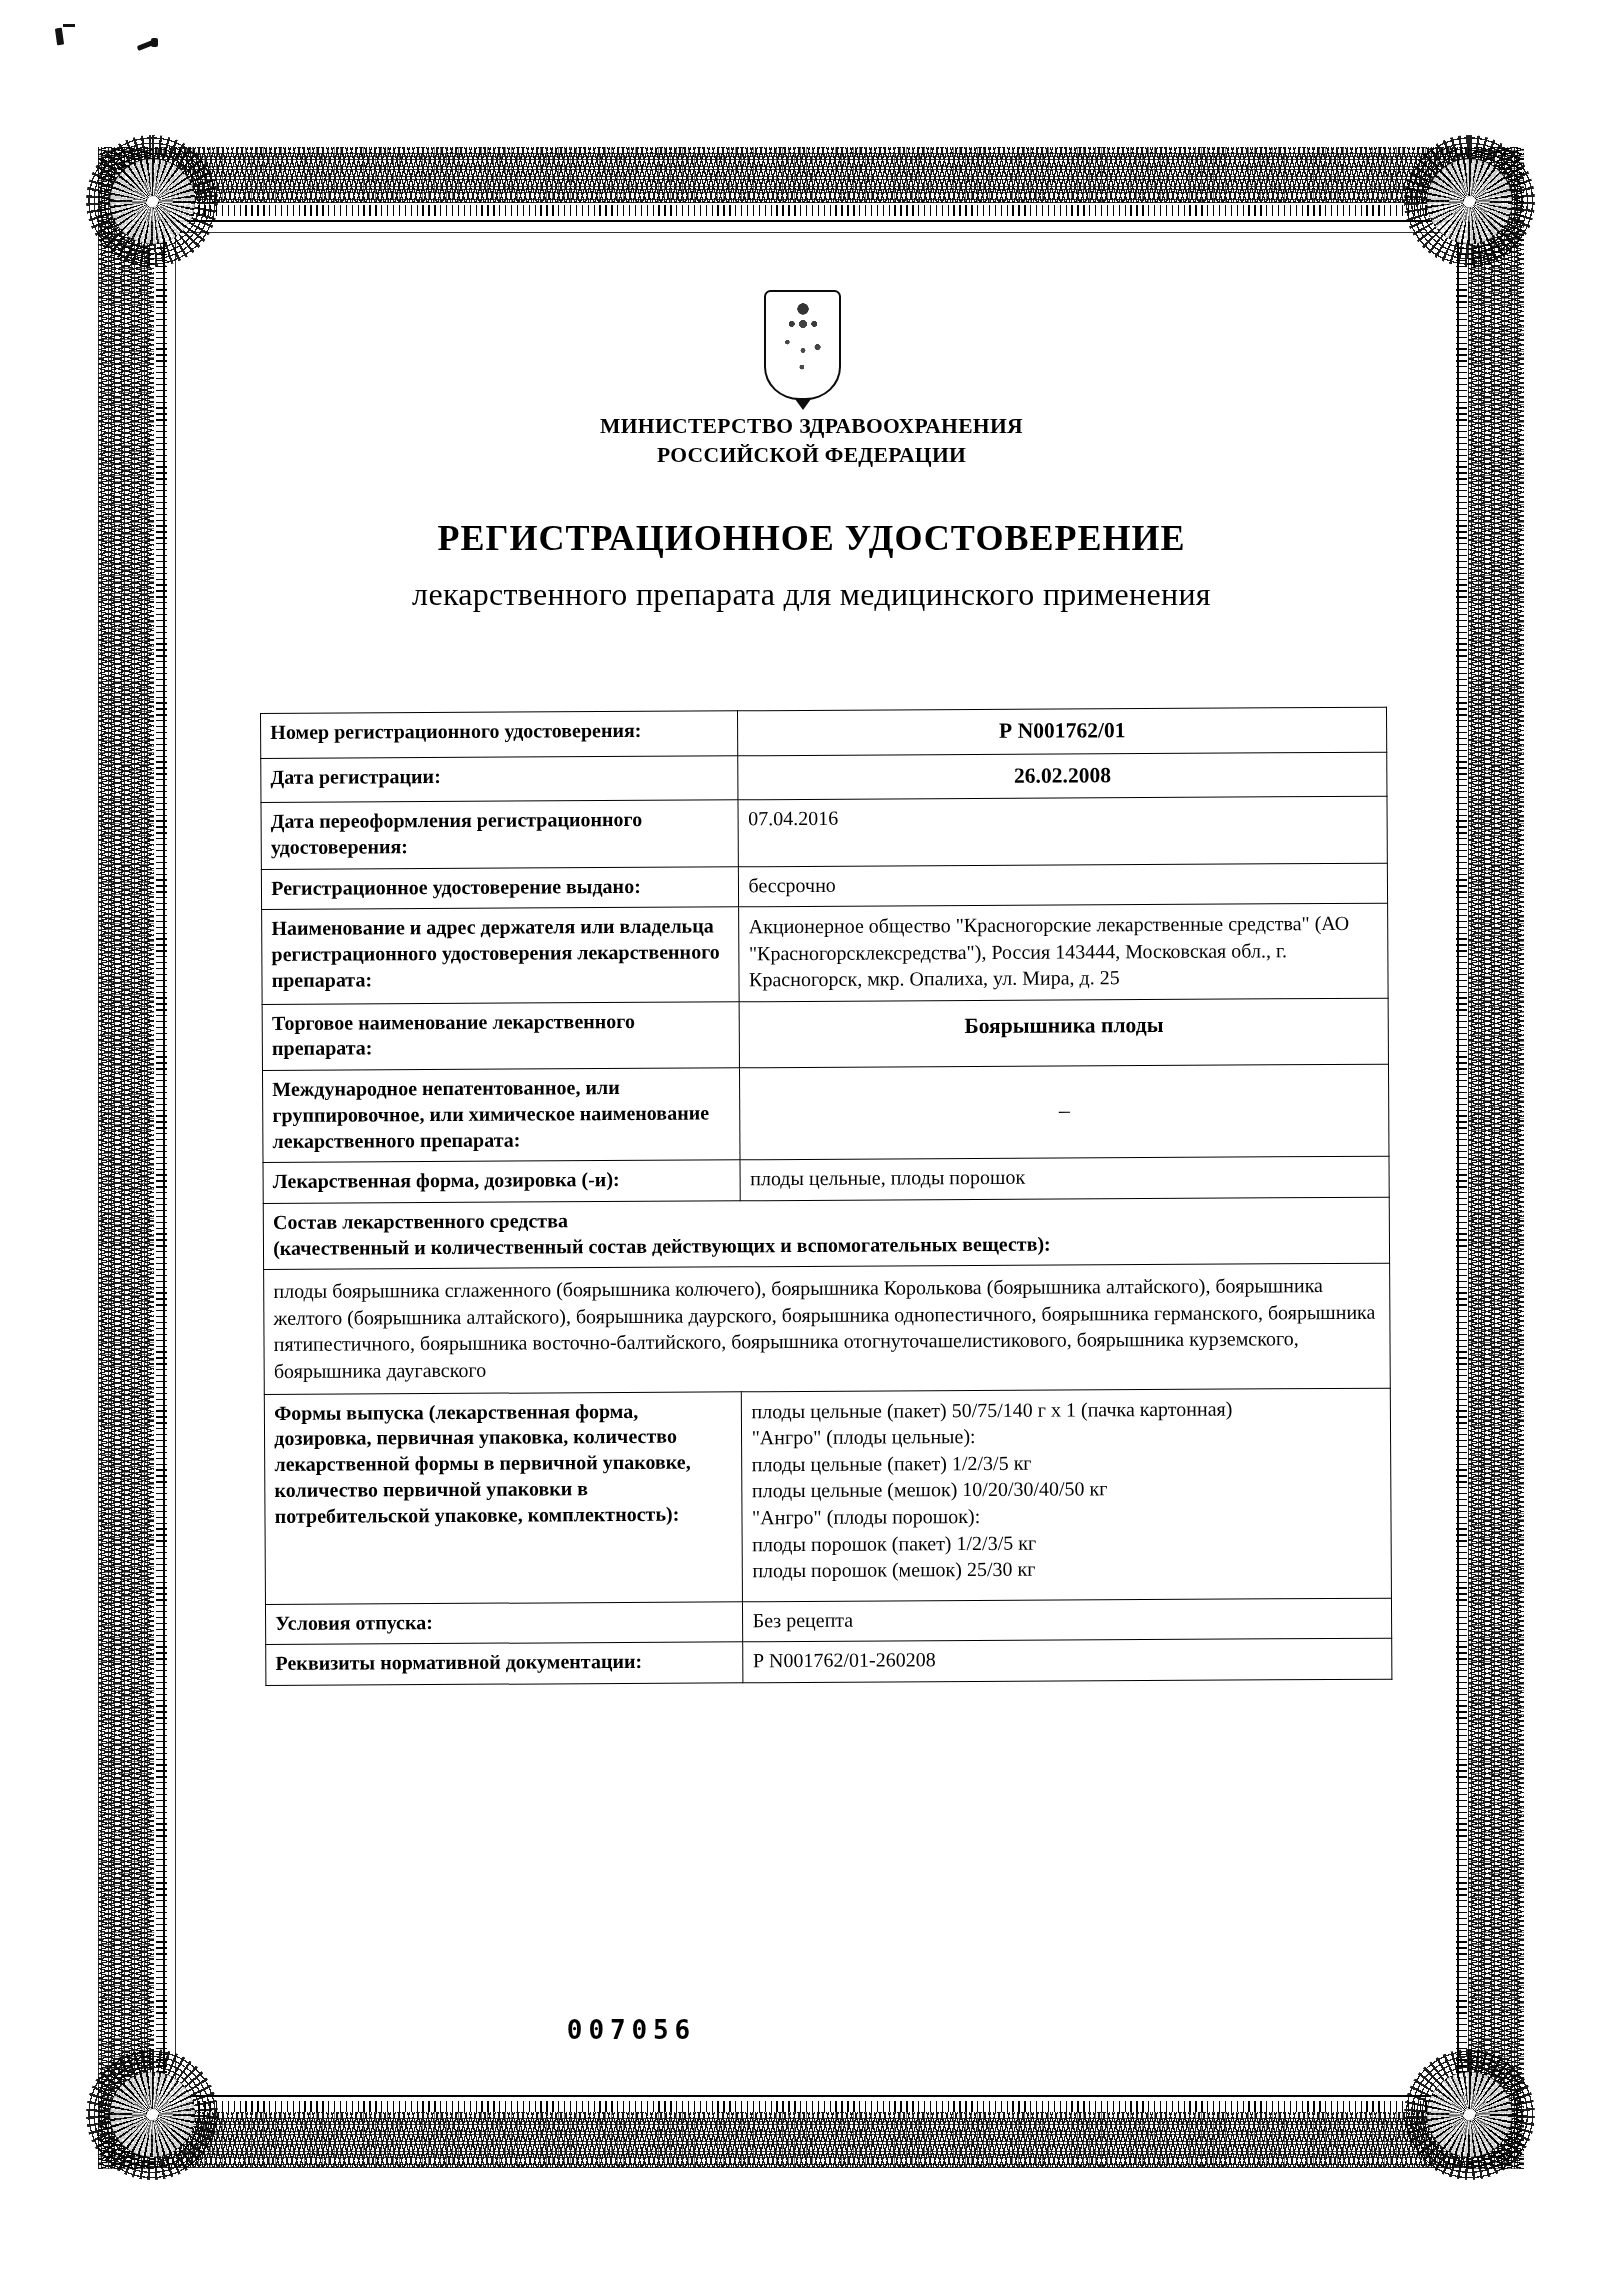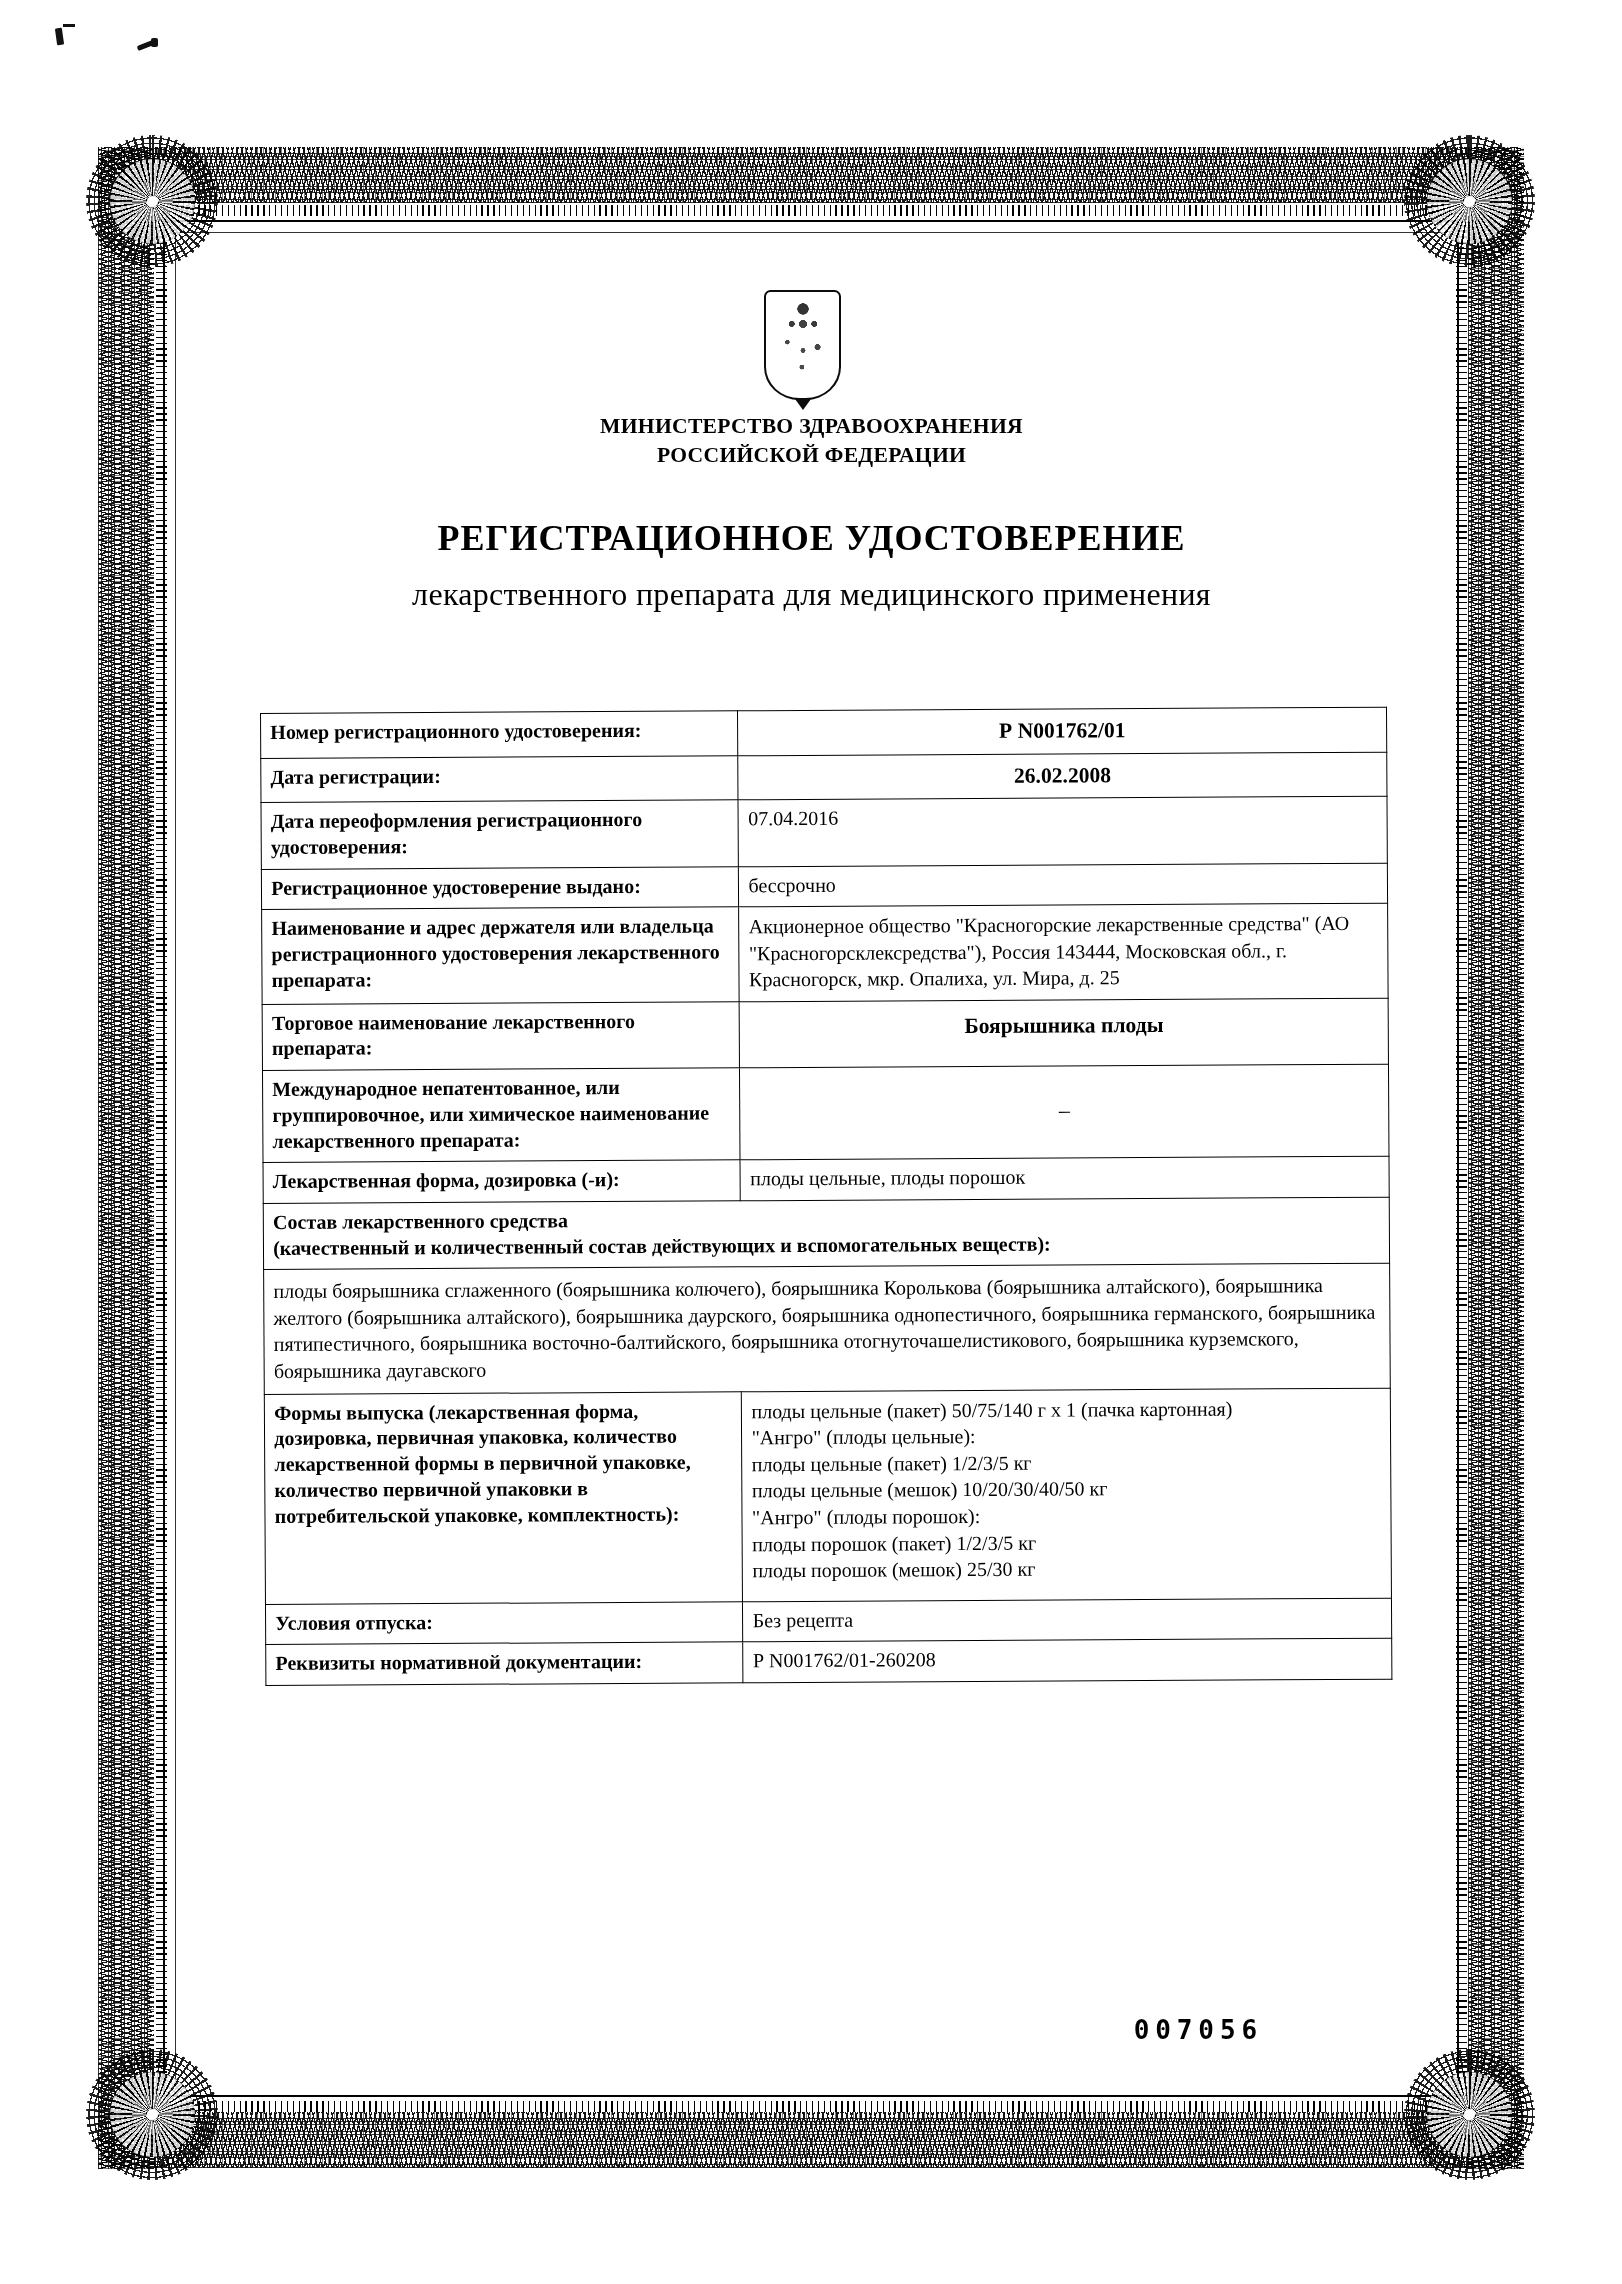--- a/index.html
+++ b/index.html
@@ -142,21 +142,21 @@
   #cert-table .lbl{width:458px;font-weight:600;}
   #cert-table .val{font-weight:400;}
   #cert-table .val.bold-c{text-align:center;font-weight:700;font-size:21.6px;padding-top:7.9px;}
   #cert-table .val.name-c{text-align:center;font-weight:600;font-size:21.6px;padding-top:11.8px;}
   #cert-table td.full{font-weight:600;}
   #cert-table .val.multi{line-height:1.33;}
   #cert-table .dash{text-align:center;font-size:22px;padding-top:30px;}
   #cert-table .comp{font-weight:400;line-height:1.33;padding-top:7.9px;padding-bottom:9.2px;}
   #cert-table .tall{padding-bottom:17px;}
 
-  #serial{position:absolute;left:0;top:2015px;width:1263px;text-align:right;
+  #serial{position:absolute;left:0;top:2015px;width:1263px;text-align:center;
     font-family:"DejaVu Sans Mono","Liberation Mono",monospace;
     font-size:26px;letter-spacing:5.9px;font-weight:700;}
 </style>
 </head>
 <body>
 
 <div class="speck" id="speck-a"></div>
 <div class="speck" id="speck-b"></div>
 <div class="speck" id="speck-c"></div>
 <div class="speck" id="speck-d"></div>

